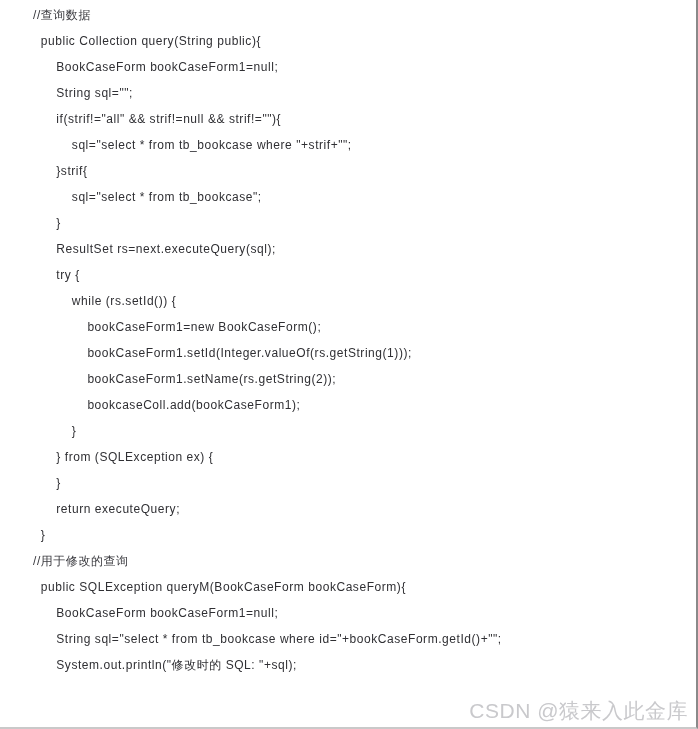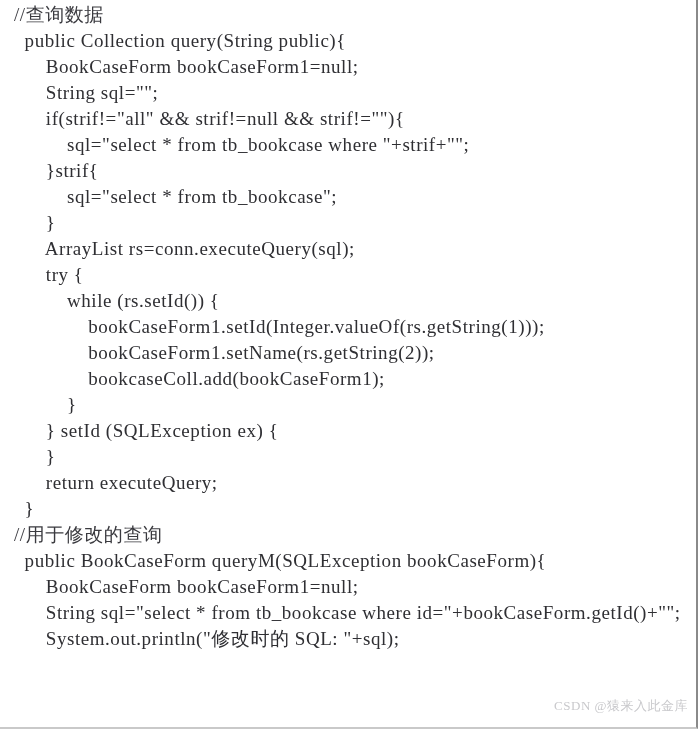--- a/index.html
+++ b/index.html
@@ -24,36 +24,36 @@
     position: absolute;
     left: 0;
     top: 0;
     width: 698px;
     padding-top: 2px;
   }
   .code-line {
     height: 26px;
     line-height: 26px;
     white-space: pre;
-    font-family: Liberation Serif, serif;
-    font-size: 19px;
+    font-family: Liberation Sans, sans-serif;
+    font-size: 12px;
     letter-spacing: 0.55px;
     color: #2f2f33;
-    padding-left: 14px;
+    padding-left: 33px;
     box-sizing: border-box;
   }
   .code-line.comment {
     color: #3a3a3f;
   }
   .watermark {
     position: absolute;
     right: 8px;
     top: 697px;
-    font-family: Liberation Serif, serif;
-    font-size: 13px;
+    font-family: Liberation Sans, sans-serif;
+    font-size: 21px;
     color: #c9c9cc;
     letter-spacing: 0.5px;
     white-space: pre;
     user-select: none;
   }
 </style>
 </head>
 <body>
 
 <div id="screenshot">
@@ -61,33 +61,34 @@
   <div id="code-block">
       <div class="code-line comment">//查询数据</div>
       <div class="code-line">  public Collection query(String public){</div>
       <div class="code-line">      BookCaseForm bookCaseForm1=null;</div>
       <div class="code-line">      String sql="";</div>
       <div class="code-line">      if(strif!="all" &amp;&amp; strif!=null &amp;&amp; strif!=""){</div>
       <div class="code-line">          sql="select * from tb_bookcase where "+strif+"";</div>
       <div class="code-line">      }strif{</div>
       <div class="code-line">          sql="select * from tb_bookcase";</div>
       <div class="code-line">      }</div>
-      <div class="code-line">      ArrayList rs=conn.executeQuery(sql);</div>
+      <div class="code-line">      ResultSet rs=next.executeQuery(sql);</div>
       <div class="code-line">      try {</div>
       <div class="code-line">          while (rs.setId()) {</div>
+      <div class="code-line">              bookCaseForm1=new BookCaseForm();</div>
       <div class="code-line">              bookCaseForm1.setId(Integer.valueOf(rs.getString(1)));</div>
       <div class="code-line">              bookCaseForm1.setName(rs.getString(2));</div>
       <div class="code-line">              bookcaseColl.add(bookCaseForm1);</div>
       <div class="code-line">          }</div>
-      <div class="code-line">      } setId (SQLException ex) {</div>
+      <div class="code-line">      } from (SQLException ex) {</div>
       <div class="code-line">      }</div>
       <div class="code-line">      return executeQuery;</div>
       <div class="code-line">  }</div>
       <div class="code-line comment">//用于修改的查询</div>
-      <div class="code-line">  public BookCaseForm queryM(SQLException bookCaseForm){</div>
+      <div class="code-line">  public SQLException queryM(BookCaseForm bookCaseForm){</div>
       <div class="code-line">      BookCaseForm bookCaseForm1=null;</div>
       <div class="code-line">      String sql="select * from tb_bookcase where id="+bookCaseForm.getId()+"";</div>
       <div class="code-line">      System.out.println("修改时的 SQL: "+sql);</div>
     </div>
 
   <div class="watermark">CSDN @猿来入此金库</div>
 
 </div>
 
 </body></html>

